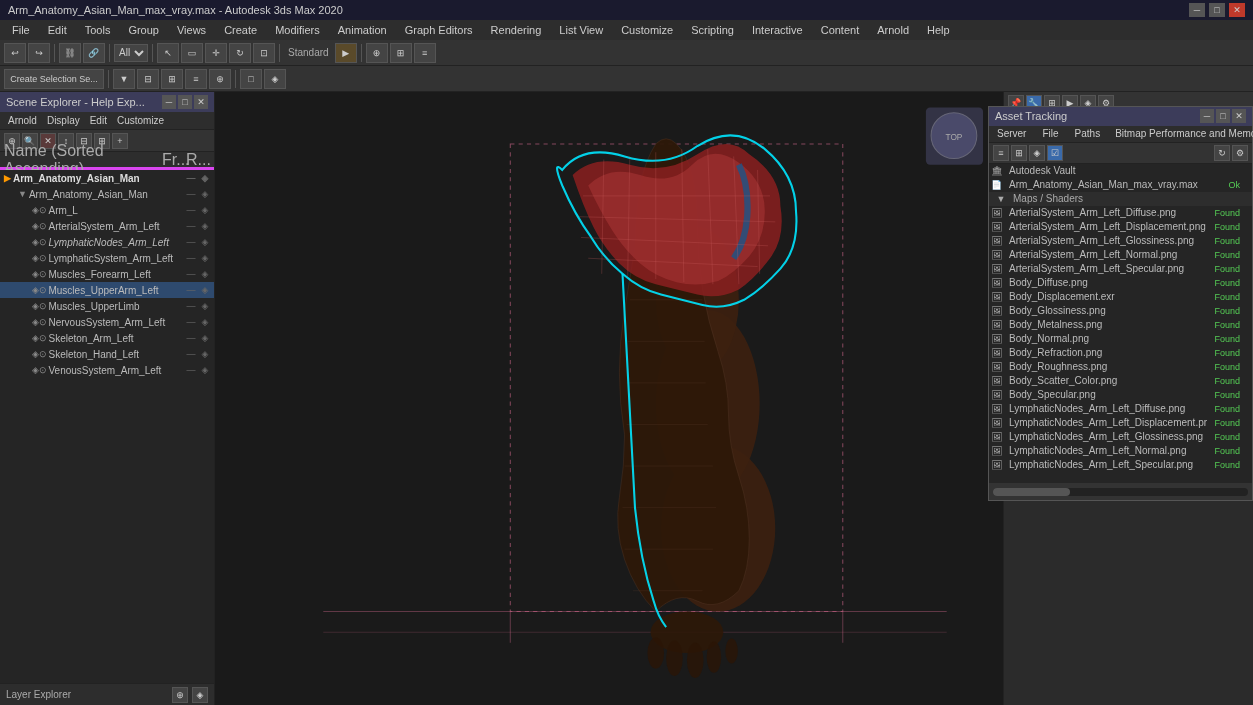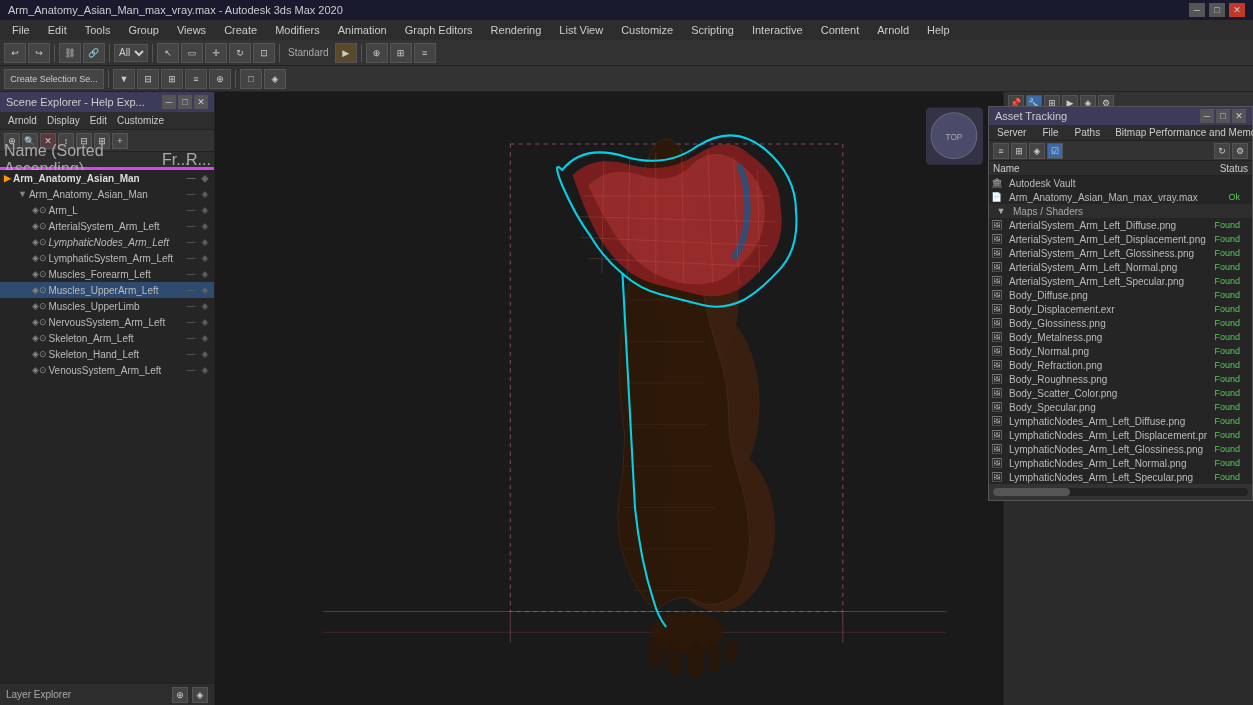--- a/index.html
+++ b/index.html
@@ -515,24 +515,20 @@
 
   </div>
   <div id="at-toolbar">
     <button class="tb-btn" style="width:16px;height:16px;">≡</button>
     <button class="tb-btn" style="width:16px;height:16px;">⊞</button>
     <button class="tb-btn" style="width:16px;height:16px;">◈</button>
     <button class="tb-btn" style="width:16px;height:16px;background:#3a6aaa;">☑</button>
     <button class="tb-btn" style="width:16px;height:16px;margin-left:auto;">↻</button>
     <button class="tb-btn" style="width:16px;height:16px;">⚙</button>
   </div>
-  <div id="at-header">
-    <span style="flex:1;">Name</span>
-    <span style="width:50px;text-align:right;">Status</span>
-  </div>
   <div id="at-list">
 
   <div class="at-item">
       <span class="at-icon" style="font-size:9px;">🏛</span>
       <span class="at-name">Autodesk Vault</span>
       <span class="at-status" style="color:#aaa;"></span>
     </div>
       <div class="at-item">
       <span class="at-icon" style="font-size:9px;">📄</span>
       <span class="at-name">Arm_Anatomy_Asian_Man_max_vray.max</span>

